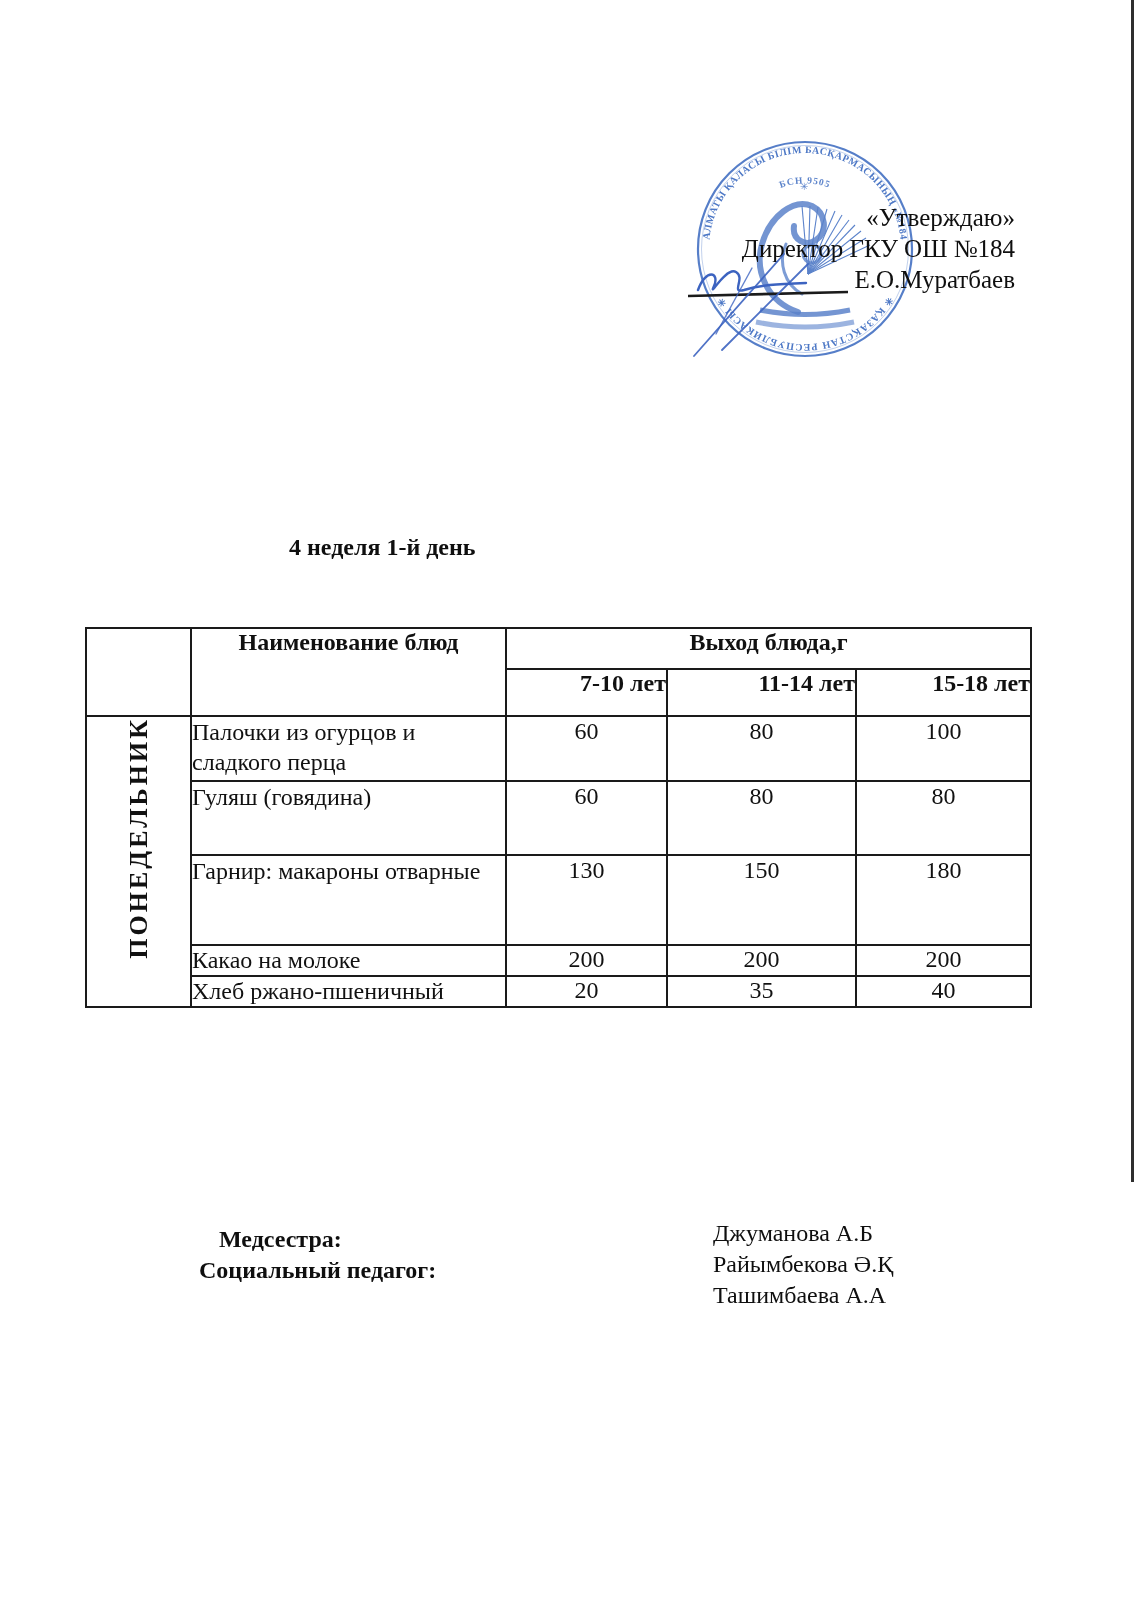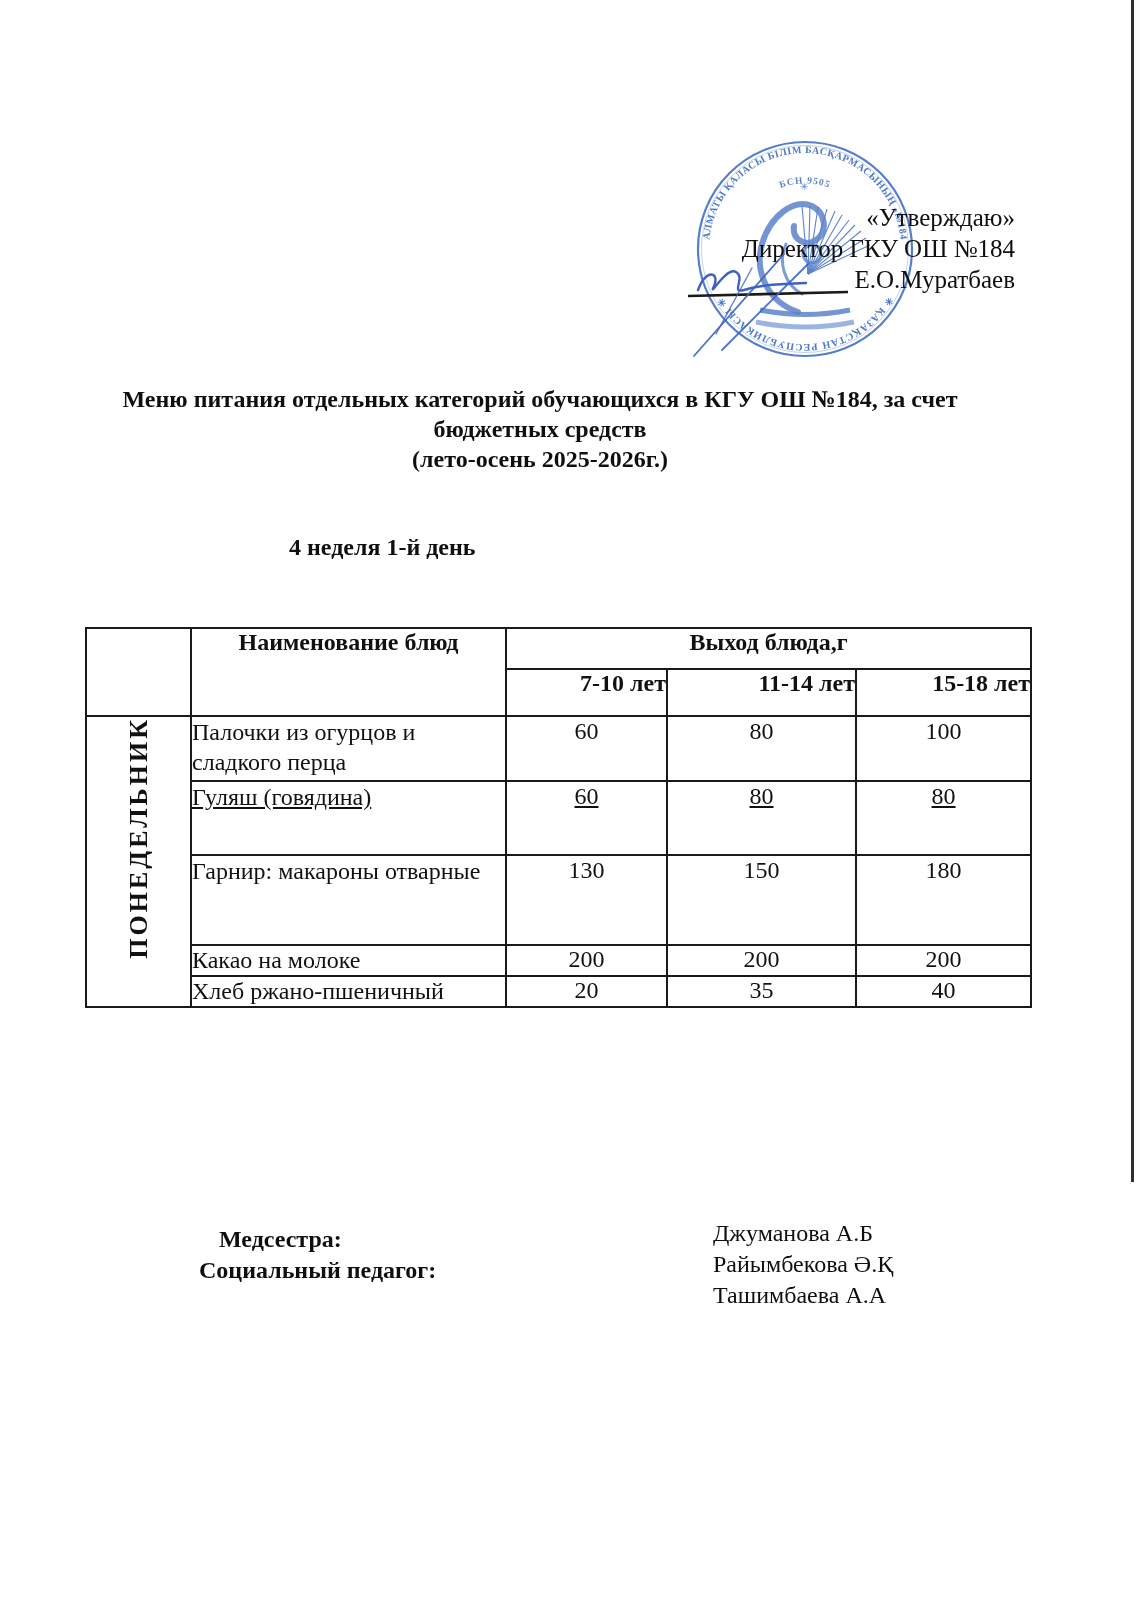--- a/index.html
+++ b/index.html
@@ -39,21 +39,21 @@
   th.h-name{font-weight:bold;vertical-align:middle;text-align:center;}
   th.h-age{font-weight:bold;height:45px;vertical-align:middle;text-align:right;}
   th.h-day{border-bottom:2px solid #1a1a1a;}
   td.day{vertical-align:middle;text-align:center;}
   .vday{
     display:inline-block;writing-mode:vertical-rl;transform:rotate(180deg);
     font-weight:bold;font-size:26px;letter-spacing:3px;white-space:nowrap;
   }
   td.dish{text-align:left;padding:4px 55px 4px 12px;line-height:30px;}
   td.val{text-align:center;padding-top:3px;line-height:28px;}
-  tr.r1{height:65px;} tr.r2{height:74px;text-decoration:underline;} tr.r3{height:90px;}
+  tr.r1{height:65px;} tr.r2{height:74px;} tr.r3{height:90px;}
   tr.r4{height:30px;} tr.r5{height:30px;}
   tr.r4 td.dish,tr.r5 td.dish{padding-top:1px;padding-bottom:1px;line-height:27px;}
   tr.r4 td.val,tr.r5 td.val{padding-top:0;line-height:27px;}
   
   .sig-left{
     position:absolute;left:199px;top:1224px;font-weight:bold;font-size:24px;line-height:31px;white-space:nowrap;
   }
   .sig-left .indent{padding-left:20px;}
   .sig-right{
     position:absolute;left:713px;top:1218px;font-weight:normal;font-size:24px;line-height:31px;white-space:nowrap;
@@ -122,25 +122,20 @@
   <svg class="sign" viewBox="0 0 250 140">
     <line x1="32" y1="58" x2="192" y2="54" stroke="#1b1b1b" stroke-width="2.6"></line>
     <g stroke="#3c63c0" fill="none" stroke-linecap="round">
       <path d="M 42 52 C 50 30 64 34 58 48 C 52 62 70 28 80 34 C 90 40 74 56 88 52 C 104 47 120 46 150 45" stroke-width="2.4"></path>
       <path d="M 128 16 L 38 118" stroke-width="1.8" opacity="0.9"></path>
       <path d="M 152 26 L 66 112" stroke-width="1.8" opacity="0.9"></path>
       <path d="M 96 30 L 60 96" stroke-width="1.4" opacity="0.8"></path>
     </g>
   </svg>
 
-  <div class="doc-title">
-    <div>Меню питания отдельных категорий обучающихся в КГУ ОШ №184, за счет</div>
-    <div>бюджетных средств</div>
-    <div>(лето-осень 2025-2026г.)</div>
-  </div>
 
   <div class="subtitle">4 неделя 1-й день</div>
 
   <table class="menu">
     <colgroup>
       <col style="width:105px">
         <col style="width:315px">
         <col style="width:161px">
         <col style="width:189px">
         <col style="width:175px">

